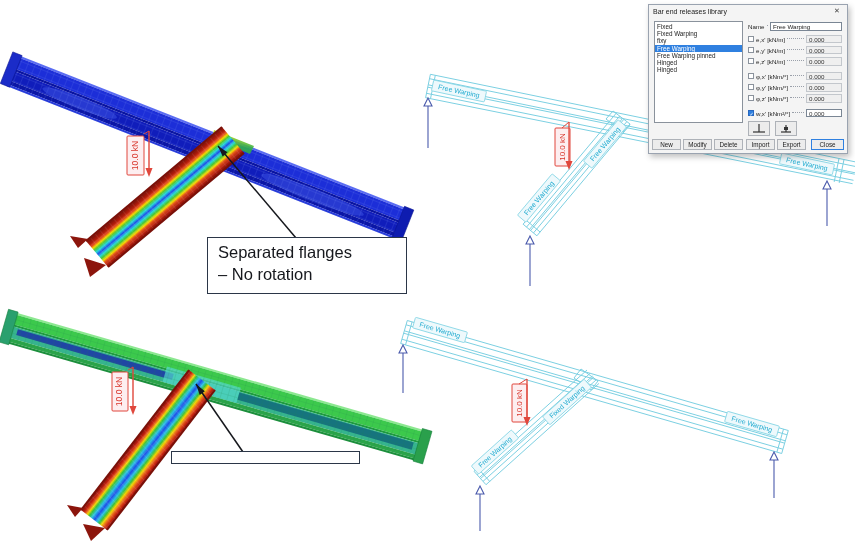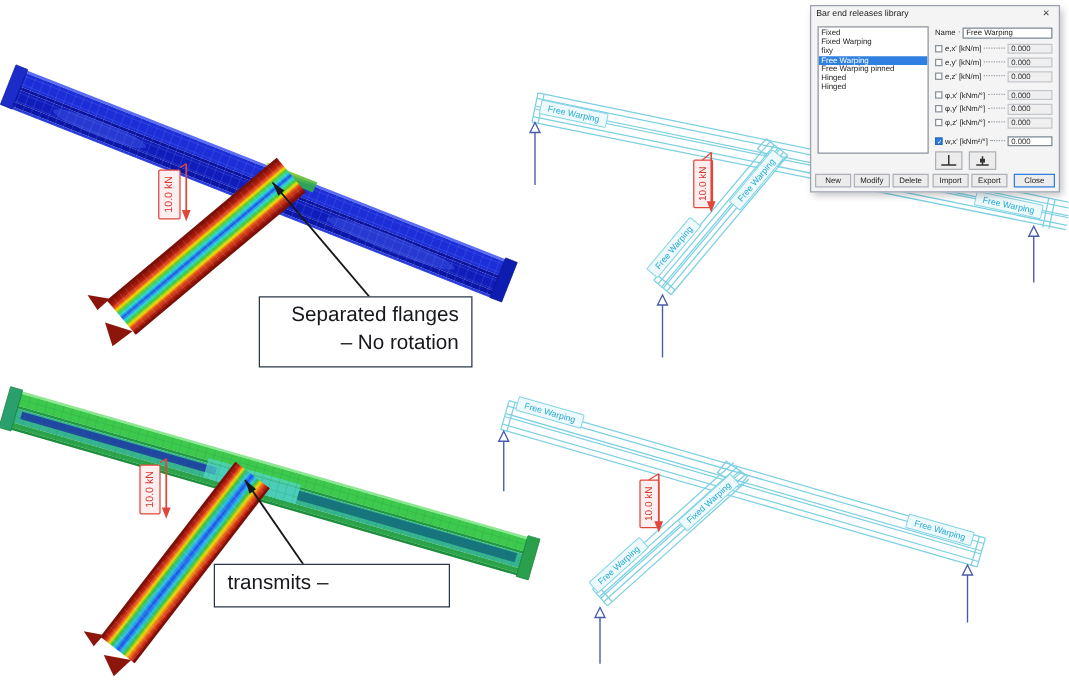--- a/index.html
+++ b/index.html
@@ -7,21 +7,21 @@
   .canvas{position:relative;width:855px;height:549px;background:#ffffff;overflow:hidden;
           font-family:"Liberation Sans","DejaVu Sans",sans-serif;}
   svg.panel{position:absolute;}
   #panel-tl{left:0;top:0;}
   #panel-tr{left:415px;top:40px;}
   #panel-bl{left:0;top:300px;}
   #panel-br{left:395px;top:300px;}
 
   .callout{position:absolute;background:#fff;border:1.6px solid #2b3647;color:#16181d;
            font-size:16.5px;line-height:1.32;padding:4px 10px 7px;z-index:5;}
-  #callout-tl{left:207px;top:237px;width:171px;text-align:right;}
+  #callout-tl{left:207px;top:237px;width:200px;}
   #callout-bl{left:171px;top:451px;width:189px;}
 
   
   .dialog{position:absolute;left:648px;top:4px;width:200px;height:150px;background:#f4f4f4;
           border:1px solid #9aa3b0;box-shadow:2px 3px 6px rgba(0,0,0,.25);z-index:10;
           font-size:6.5px;color:#222;}
   .dlg-title{height:12px;display:flex;align-items:center;padding:0 4px;font-size:7px;}
   .dlg-close{margin-left:auto;width:12px;text-align:center;font-size:7px;color:#444;cursor:pointer;}
   .dlg-body{position:absolute;left:0;right:0;top:13px;bottom:0;}
   .dlg-list{position:absolute;left:5px;top:3px;width:89px;height:102px;background:#fff;
@@ -291,21 +291,20 @@
       <line x1="132" y1="79" x2="132" y2="120" stroke="#e0473c" stroke-width="1.3"></line>
       <polygon points="132,126 128.5,117 135.5,117" fill="#e0473c"></polygon>
     </g>
   </svg>
 
   <div class="callout" id="callout-tl">
     <div>Separated flanges</div>
     <div>– No rotation</div>
   </div>
   <div class="callout" id="callout-bl">
-    <div>transmits –</div>
   </div>
 
   <div class="dialog">
     <div class="dlg-title">
       <span>Bar end releases library</span>
       <span class="dlg-close">✕</span>
     </div>
     <div class="dlg-body">
       <div class="dlg-list">
         <div class="item">Fixed</div>

